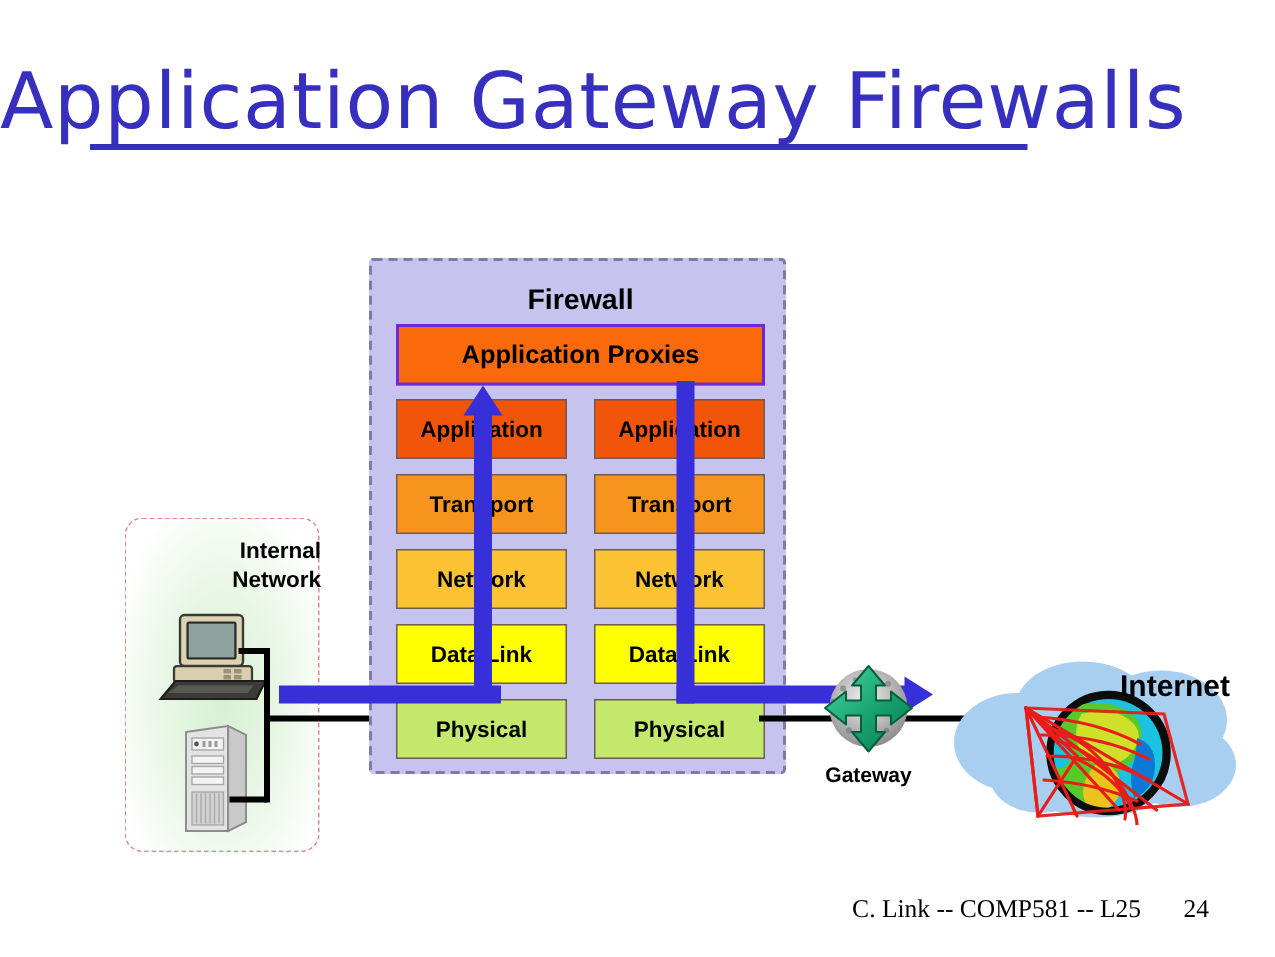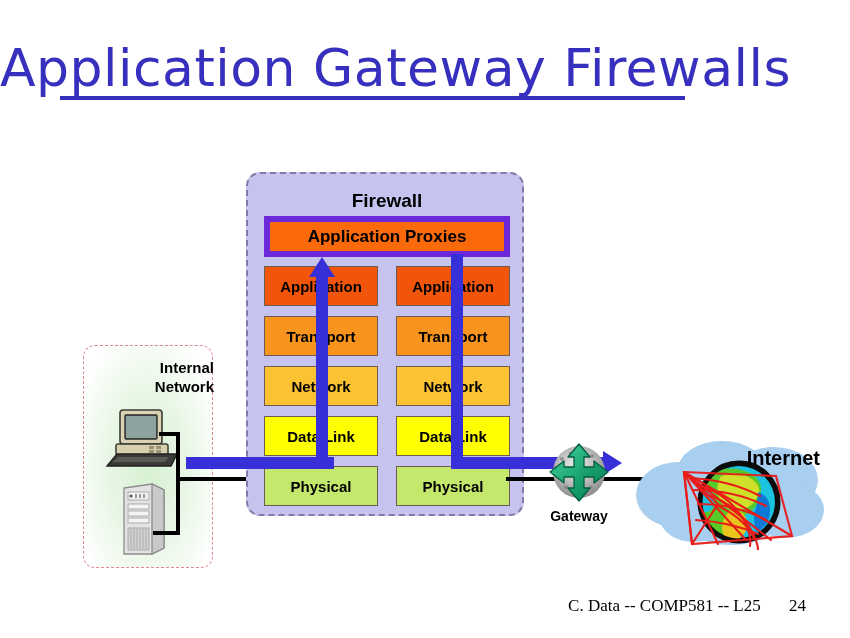--- a/index.html
+++ b/index.html
@@ -40,41 +40,41 @@
 
   
   #firewall-panel {
     position: absolute;
     left: 246px;
     top: 172px;
     width: 278px;
     height: 344px;
     background: #C6C4EE;
     border: 2px dashed #7E7BA8;
-    border-radius: 14px;
+    border-radius: 3px;
     box-sizing: border-box;
   }
   #firewall-title {
     position: absolute;
     left: 0;
     top: 16px;
     width: 278px;
     text-align: center;
     font-size: 19px;
     font-weight: bold;
     color: #000000;
   }
   #proxies-bar {
     position: absolute;
     left: 16px;
     top: 42px;
     width: 246px;
     height: 41px;
     background: #FA6A0A;
-    border: 6px solid #6d28d9;
+    border: 2px solid #6d28d9;
     box-sizing: border-box;
     display: flex;
     align-items: center;
     justify-content: center;
     font-size: 17px;
     font-weight: bold;
     color: #000000;
   }
 
   .stack-col {
@@ -356,15 +356,15 @@
     <path d="M92 74 q26 12 36 32"></path>
     <path d="M64 46 q40 2 70 18"></path>
     <path d="M68 58 q40 0 72 16"></path>
     <path d="M72 72 q38 0 68 16"></path>
     <path d="M70 88 q34 2 62 14"></path>
   </g>
 </svg>
 <div id="internet-label">Internet</div>
 
 <div id="footer">
-  <span>C. Data -- COMP581 -- L25</span>
+  <span>C. Link -- COMP581 -- L25</span>
   <span class="page-num">24</span>
 </div>
 
 </body></html>

